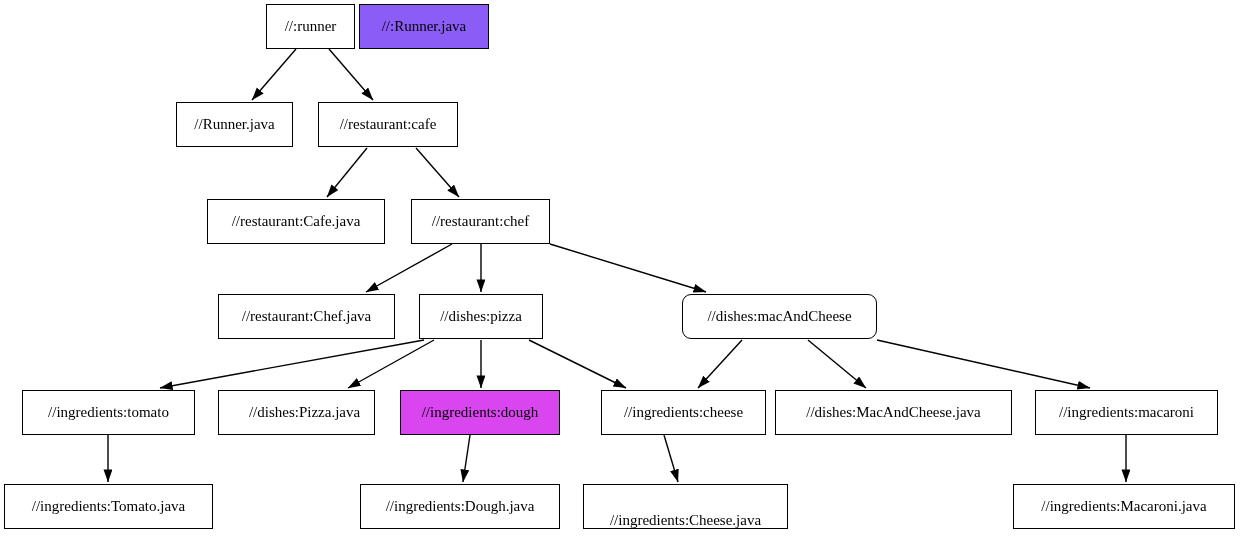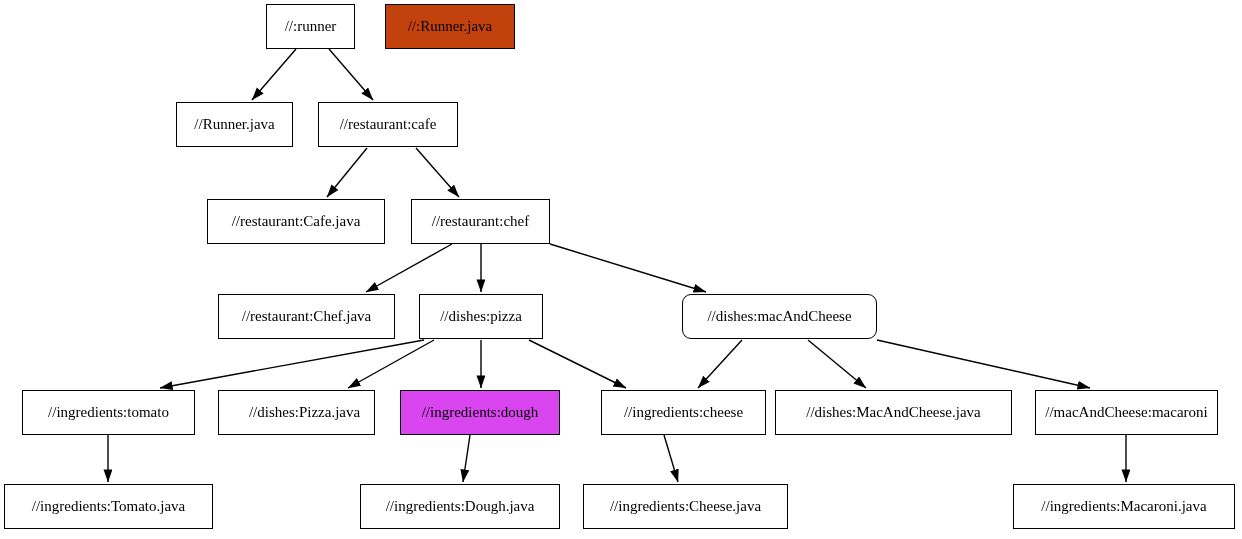--- a/index.html
+++ b/index.html
@@ -79,21 +79,21 @@
         <line x1="470" y1="435" x2="463" y2="482" stroke="#000000" stroke-width="1.4" marker-end="url(#arrowhead)"></line>
         <line x1="664" y1="435" x2="678" y2="482" stroke="#000000" stroke-width="1.4" marker-end="url(#arrowhead)"></line>
         <line x1="1126" y1="435" x2="1126" y2="482" stroke="#000000" stroke-width="1.4" marker-end="url(#arrowhead)"></line>
       </g>
   </svg>
 
   <div id="node-layer">
       <div class="graph-node" style="left: 266px; top: 4px; width: 89px; height: 45px; border-color: rgb(0, 0, 0); background: rgb(255, 255, 255);">
         <span class="node-label">//:runner</span>
       </div>
-      <div class="graph-node" style="left: 385px; top: 4px; width: 130px; height: 45px; border-color: rgb(0, 0, 0); background: #c2410c; text-align: right;">
+      <div class="graph-node" style="left: 359px; top: 4px; width: 130px; height: 45px; border-color: rgb(0, 0, 0); background: #8b5cf6; text-align: right;">
         <span class="node-label">//:Runner.java</span>
       </div>
       <div class="graph-node" style="left: 176px; top: 102px; width: 117px; height: 45px; border-color: rgb(0, 0, 0); background: rgb(255, 255, 255);">
         <span class="node-label">//Runner.java</span>
       </div>
       <div class="graph-node" style="left: 318px; top: 102px; width: 140px; height: 45px; border-color: rgb(0, 0, 0); background: rgb(255, 255, 255);">
         <span class="node-label">//restaurant:cafe</span>
       </div>
       <div class="graph-node" style="left: 207px; top: 199px; width: 178px; height: 45px; border-color: rgb(0, 0, 0); background: rgb(255, 255, 255);">
         <span class="node-label">//restaurant:Cafe.java</span>
@@ -119,29 +119,29 @@
       <div class="graph-node" style="left: 400px; top: 390px; width: 160px; height: 45px; border-color: rgb(0, 0, 0); background: #d946ef;">
         <span class="node-label">//ingredients:dough</span>
       </div>
       <div class="graph-node" style="left: 585px; top: 390px; width: 165px; height: 45px; border-color: rgb(0, 0, 0); background: rgb(255, 255, 255); margin-left: 16px;">
         <span class="node-label">//ingredients:cheese</span>
       </div>
       <div class="graph-node" style="left: 775px; top: 390px; width: 237px; height: 45px; border-color: rgb(0, 0, 0); background: rgb(255, 255, 255);">
         <span class="node-label">//dishes:MacAndCheese.java</span>
       </div>
       <div class="graph-node" style="left: 1035px; top: 390px; width: 183px; height: 45px; border-color: rgb(0, 0, 0); background: rgb(255, 255, 255);">
-        <span class="node-label">//macAndCheese:macaroni</span>
+        <span class="node-label">//ingredients:macaroni</span>
       </div>
       <div class="graph-node" style="left: 4px; top: 484px; width: 209px; height: 45px; border-color: rgb(0, 0, 0); background: rgb(255, 255, 255); justify-content: center;">
         <span class="node-label">//ingredients:Tomato.java</span>
       </div>
       <div class="graph-node" style="left: 360px; top: 484px; width: 200px; height: 45px; border-color: rgb(0, 0, 0); background: rgb(255, 255, 255);">
         <span class="node-label">//ingredients:Dough.java</span>
       </div>
-      <div class="graph-node" style="left: 583px; top: 484px; width: 205px; height: 45px; border-color: rgb(0, 0, 0); background: rgb(255, 255, 255);">
+      <div class="graph-node" style="left: 583px; top: 484px; width: 205px; height: 45px; border-color: rgb(0, 0, 0); background: rgb(255, 255, 255); align-items: flex-end;">
         <span class="node-label">//ingredients:Cheese.java</span>
       </div>
       <div class="graph-node" style="left: 1013px; top: 484px; width: 222px; height: 45px; border-color: rgb(0, 0, 0); background: rgb(255, 255, 255);">
         <span class="node-label">//ingredients:Macaroni.java</span>
       </div>
     </div>
 
 </div>
 
 </body></html>

